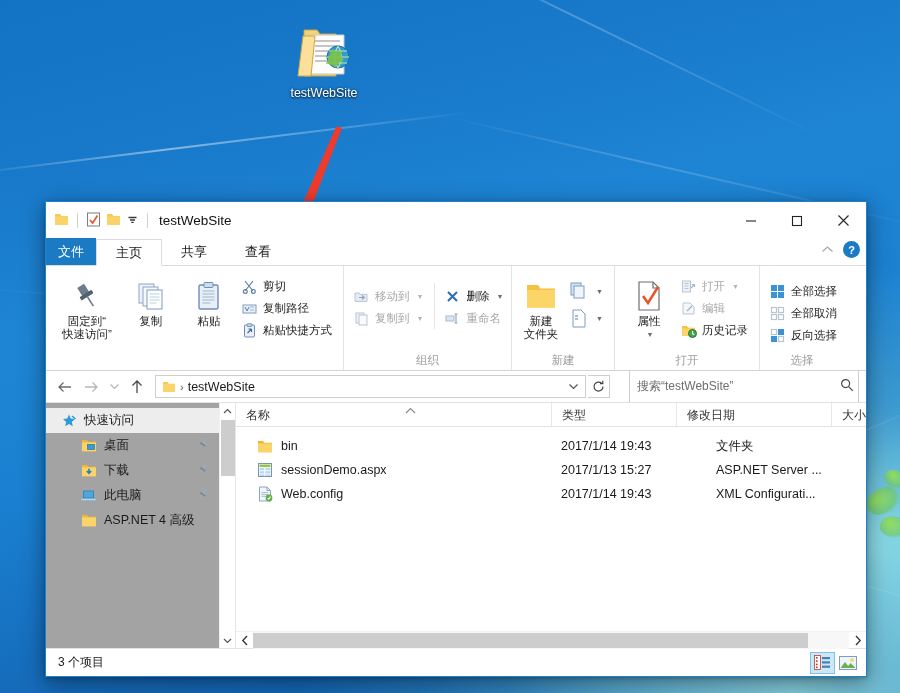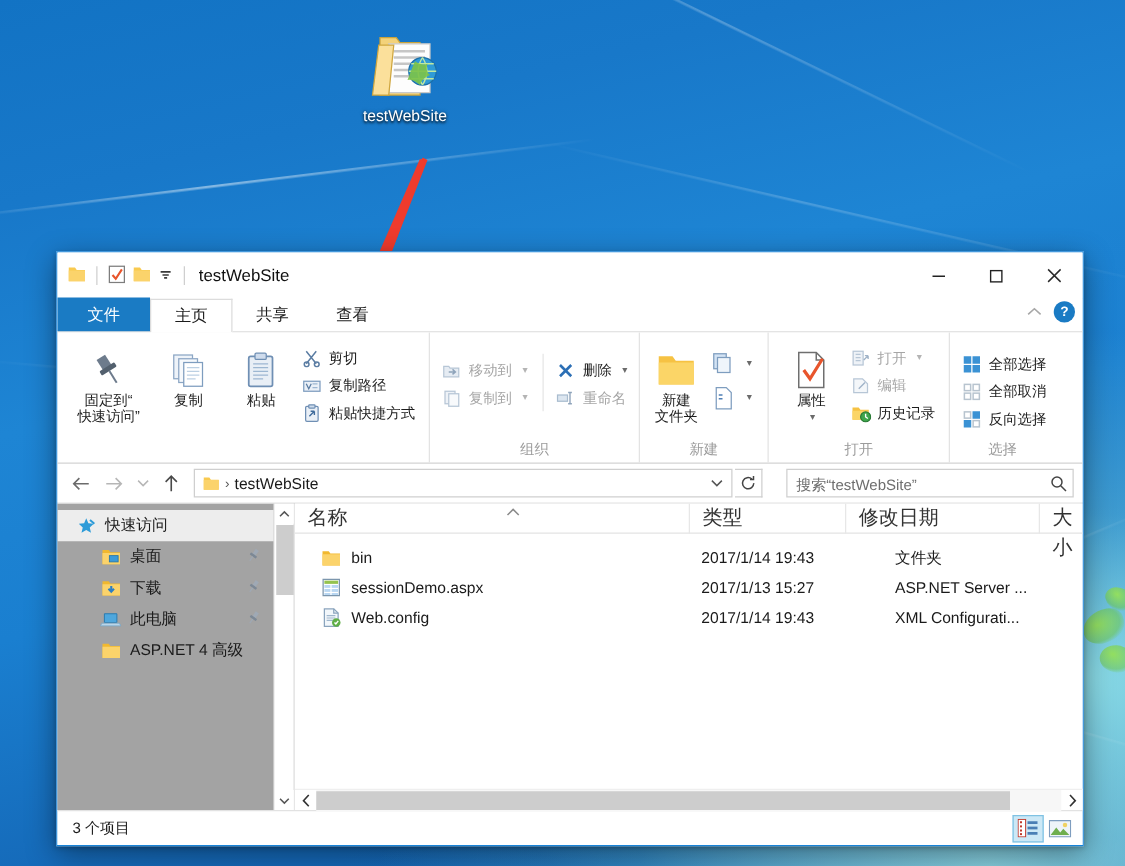--- a/index.html
+++ b/index.html
@@ -95,21 +95,21 @@
     background: #fff; position: relative; flex: 0 0 auto;
     border-bottom: 1px solid #dcdcdc;
   }
   .rtab {
     height: 27px; padding: 12px 19px;
     display: flex; align-items: center; justify-content: center;
     font-size: 13px; color: #1c1c1c; position: relative;
   }
   .rtab.file {
     background: #1a7bc4; color: #fff; font-size: 13px;
-    padding: 0 24px; height: 27px;
+    padding: 0 12px; height: 27px;
   }
   .rtab.active {
     background: #fff; border: 1px solid #dcdcdc; border-bottom: 1px solid #fff;
     margin-bottom: -1px; z-index: 2;
   }
   .ribbon-right {
     position: absolute; right: 6px; top: 2px;
     display: flex; align-items: center; gap: 9px;
   }
   .chev-up { color: #9a9a9a; font-size: 12px; }
@@ -175,22 +175,22 @@
     display: flex; align-items: center; padding: 0 2px 0 5px;
     margin-left: 4px; min-width: 0;
   }
   #addrbox .crumb-ico { width: 16px; height: 16px; display:flex; align-items:center; justify-content:center; }
   #addrbox .crumb-sep { color: #555; font-size: 11px; margin: 0 4px 0 3px; }
   #addrbox .crumb-txt { font-size: 12.5px; color: #1a1a1a; }
   #addrbox .spacer { flex: 1; }
   #addrbox .abtn { width: 19px; height: 21px; display:flex; align-items:center; justify-content:center; color: #555; font-size: 11px; }
   #refreshbtn { width: 22px; height: 23px; display: flex; align-items: center; justify-content: center; border: 1px solid #cfcfcf; border-left: none; color: #444; font-size: 12px; background: #fff; }
   #searchbox {
-    width: 230px; height: 23px; border: 1px solid #cfcfcf;
-    margin-left: 17px; display: flex; align-items: flex-end;
+    width: 230px; height: 33px; border: 1px solid #cfcfcf;
+    margin-left: 17px; display: flex; align-items: center;
     padding: 0 4px 0 7px; background: #fff;
   }
   #searchbox .ph { flex: 1; font-size: 12px; color: #6e6e6e; }
 
   
   #mainarea { flex: 1; display: flex; min-height: 0; border-top: 1px solid #e1e1e1; }
 
   
   #navpane {
     width: 190px; background: #a3a3a3;
@@ -214,21 +214,21 @@
     border-left: 1px solid #f0f0f0;
     display: flex; flex-direction: column; justify-content: space-between;
   }
   .vsbtn { height: 16px; display:flex; align-items:center; justify-content:center; color:#666; font-size: 9px; background: #fff;}
   .vsthumb { position: absolute; left: 1px; top: 17px; width: 14px; height: 56px; background: #cdcdcd; }
 
   
   #filepane { flex: 1; display: flex; flex-direction: column; min-width: 0; background: #fff; }
   #colheads {
     height: 24px; display: flex; align-items: center;
-    border-bottom: 1px solid #e3e3e3; font-size: 16px; color: #333;
+    border-bottom: 1px solid #e3e3e3; font-size: 12px; color: #333;
     position: relative; flex: 0 0 auto;
   }
   .colhead { padding-left: 10px; position: relative; height: 24px; line-height: 24px; }
   .colhead + .colhead { border-left: 1px solid #e7e7e7; }
   .sortcaret { position: absolute; left: 168px; top: -4px; color: #777; font-size: 11px; }
   #filelist { flex: 1; padding-top: 7px; overflow: hidden; }
   .frow { height: 24px; display: flex; align-items: center; font-size: 12.5px; color: #1a1a1a; }
   .frow .c-name { display: flex; align-items: center; gap: 8px; padding-left: 20px; }
   .frow .fico { width: 17px; height: 17px; display:flex; align-items:center; justify-content:center; flex: 0 0 17px; }
   .frow .c-date { padding-left: 10px; color: #1a1a1a; }

